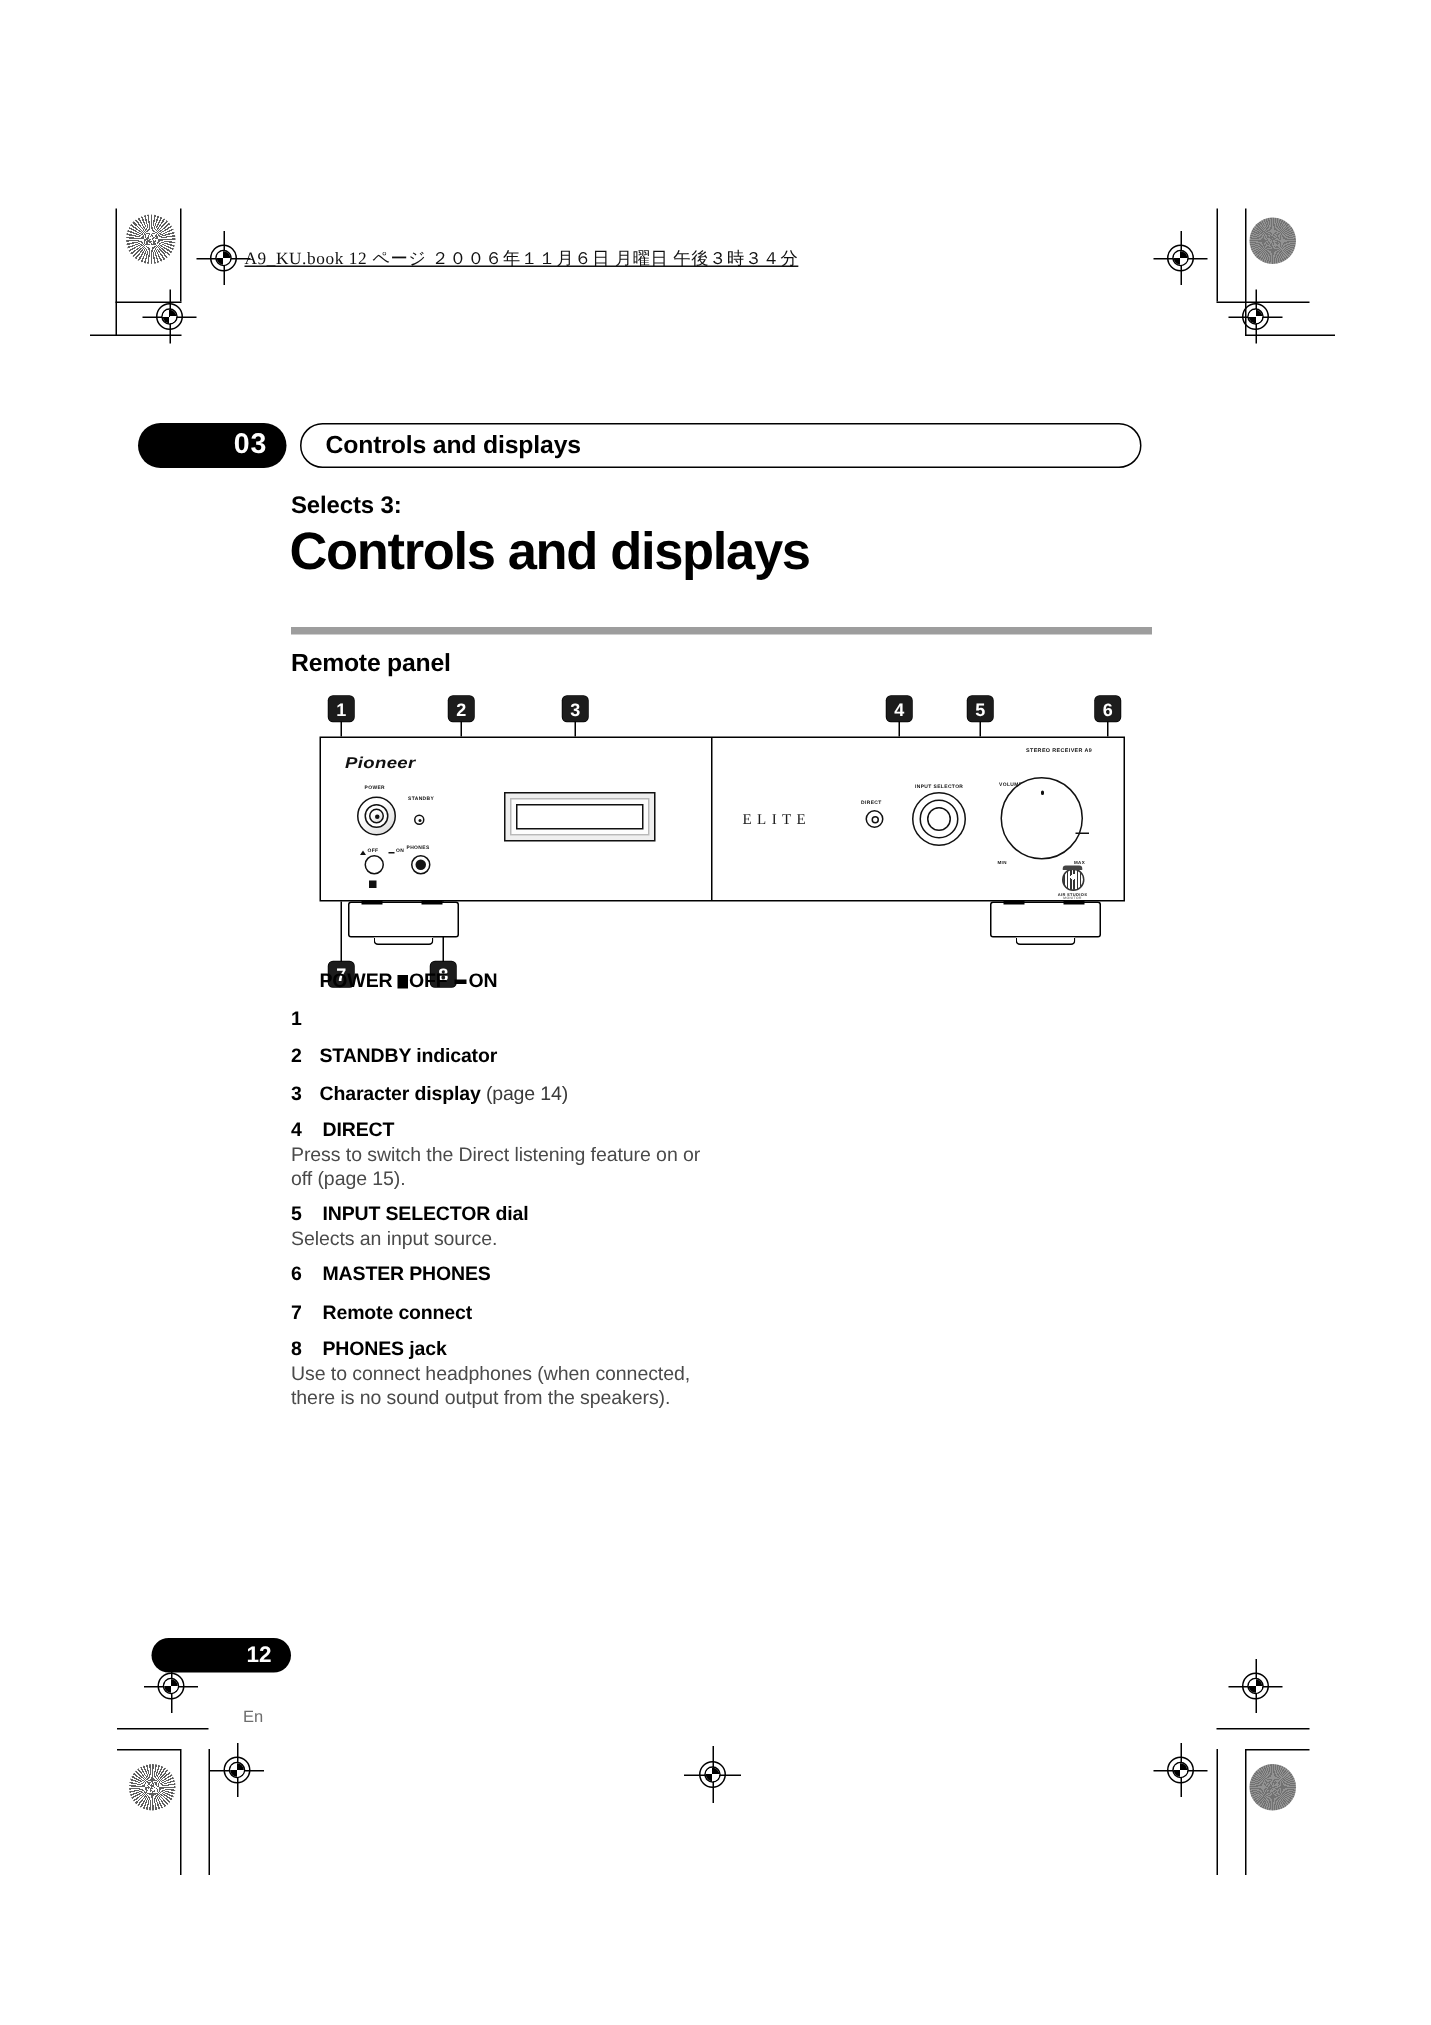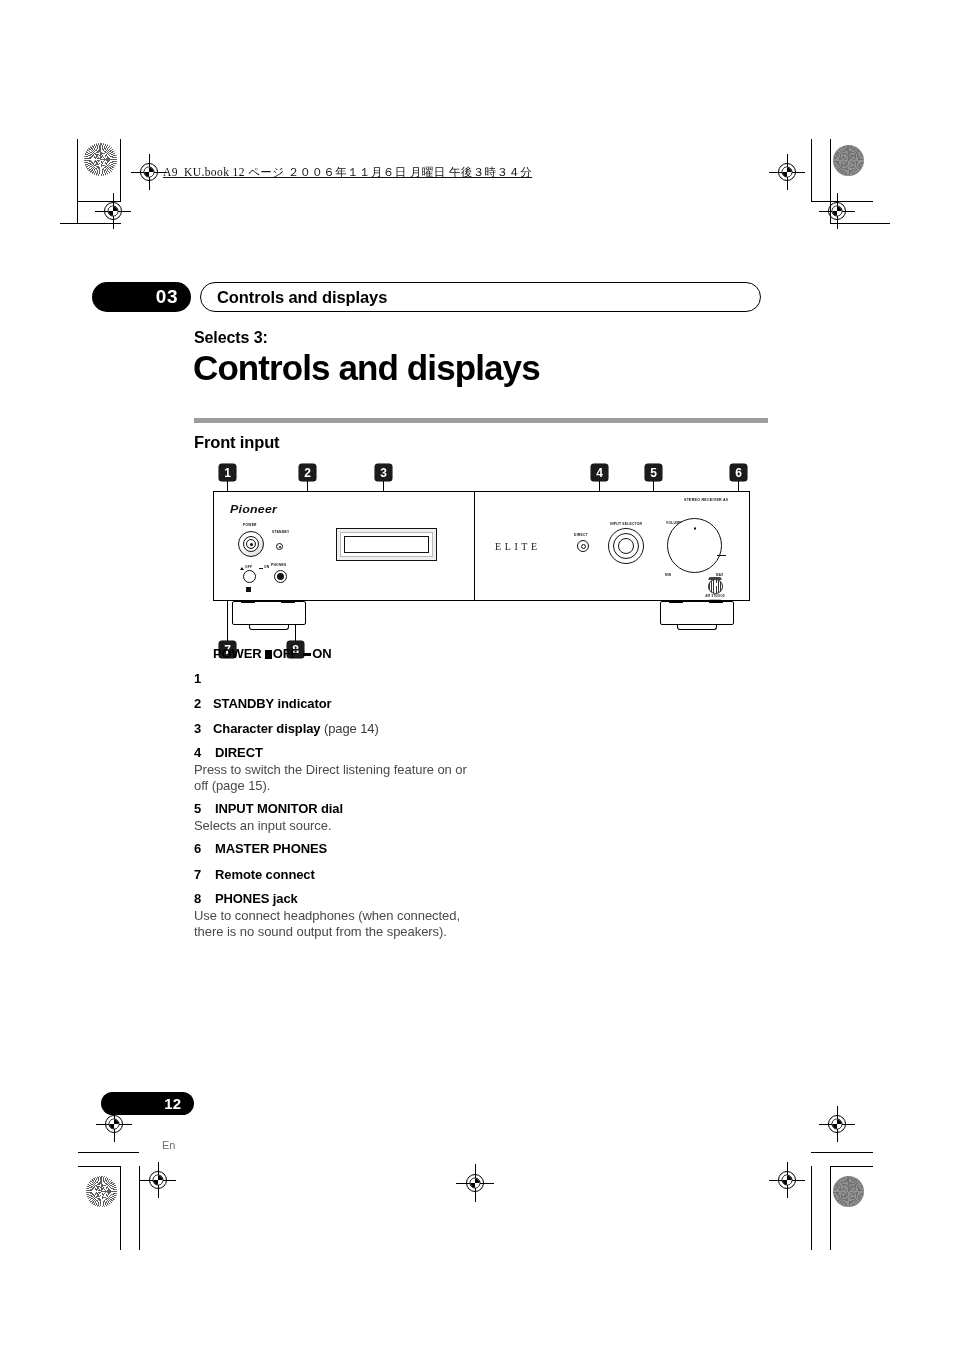--- a/index.html
+++ b/index.html
@@ -253,21 +253,21 @@
 
 <div class="chapbar" style="left:92px;top:241px;width:680px;height:40px;margin-top:41px;">
   <div class="chapnum">03</div>
   <div class="chaptitlebox">Controls and displays</div>
 </div>
 
 <div class="chap-kicker abs" style="left:194px;top:329px;">Selects 3:</div>
 <div class="chap-title abs" style="left:193px;top:350px;">Controls and displays</div>
 
 <div class="sec-rule abs" style="left:194px;top:418px;width:574px;height:5px;"></div>
-<div class="sec-title abs" style="left:194px;top:433px;">Front input</div>
+<div class="sec-title abs" style="left:194px;top:433px;">Remote panel</div>
 
 <div class="abs" style="left:0;top:0;width:954px;height:1350px;pointer-events:none;">
 
   <div class="callout" style="left:219px;top:464px;">1</div>
   <div class="callout" style="left:299px;top:464px;">2</div>
   <div class="callout" style="left:375px;top:464px;">3</div>
   <div class="callout" style="left:591px;top:464px;">4</div>
   <div class="callout" style="left:645px;top:464px;">5</div>
   <div class="callout" style="left:730px;top:464px;">6</div>
 
@@ -377,21 +377,21 @@
   <div class="li-term abs" style="left:213px;top:696px;">STANDBY indicator</div>
 
   <div class="li-num abs" style="left:194px;top:721px;">3</div>
   <div class="li-term abs" style="left:213px;top:721px;"><span>Character display</span> <span class="li-page">(page 14)</span></div>
 
   <div class="li-num abs" style="left:194px;top:745px;">4</div>
   <div class="li-term abs" style="left:215px;top:745px;">DIRECT</div>
   <div class="li-desc abs" style="left:194px;top:762px;width:290px;">Press to switch the Direct listening feature on or off (page 15).</div>
 
   <div class="li-num abs" style="left:194px;top:801px;">5</div>
-  <div class="li-term abs" style="left:215px;top:801px;">INPUT MONITOR dial</div>
+  <div class="li-term abs" style="left:215px;top:801px;">INPUT SELECTOR dial</div>
   <div class="li-desc abs" style="left:194px;top:818px;width:290px;">Selects an input source.</div>
 
   <div class="li-num abs" style="left:194px;top:841px;">6</div>
   <div class="li-term abs" style="left:215px;top:841px;">MASTER PHONES</div>
 
   <div class="li-num abs" style="left:194px;top:867px;">7</div>
   <div class="li-term abs" style="left:215px;top:867px;">Remote connect</div>
 
   <div class="li-num abs" style="left:194px;top:891px;">8</div>
   <div class="li-term abs" style="left:215px;top:891px;">PHONES jack</div>

